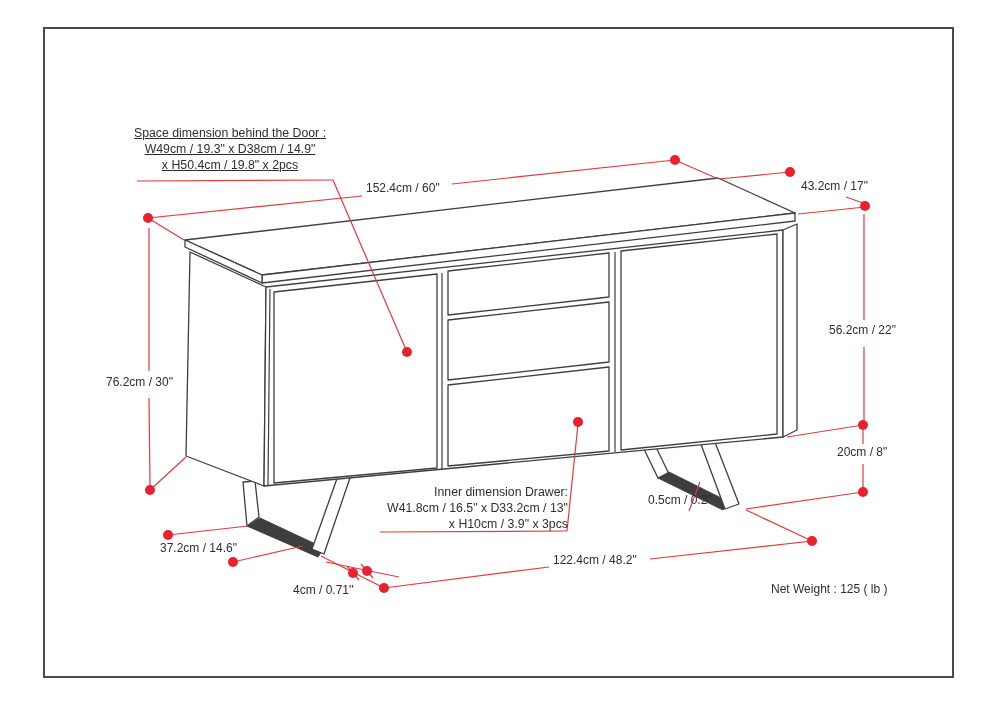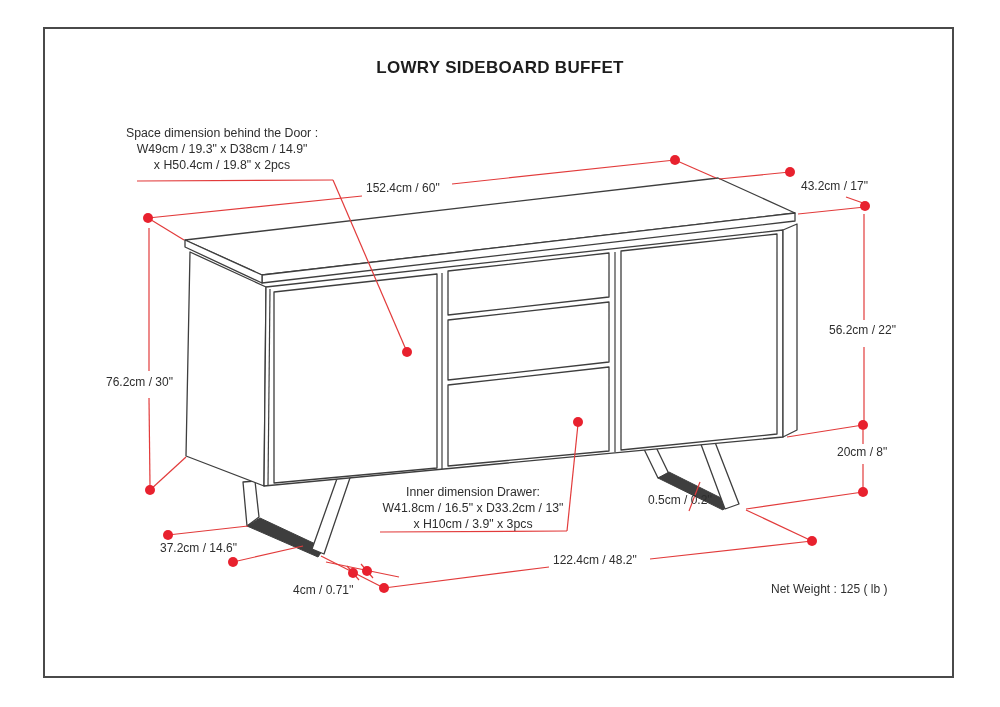--- a/index.html
+++ b/index.html
@@ -17,21 +17,20 @@
   .fline{fill:none;stroke:#3e3e3e;stroke-width:1.2;}
   .dim{fill:none;stroke:#e23b3b;stroke-width:1.2;}
   .dot{fill:#e8212e;stroke:none;}
 </style>
 </head>
 <body>
 
 <div id="page">
   <div id="frame"></div>
 
-  <div id="title">LOWRY SIDEBOARD BUFFET</div>
 
   <svg width="1000" height="707" viewBox="0 0 1000 707">
 
     <g>
       <path class="furn" d="M243,482 L255,481 L259,517 L247,526 Z"></path>
       <path class="furn-dark" d="M247,526 L260,518 L324,548 L318,557 Z"></path>
       <path class="furn" d="M339,473 L352,472 L324,554 L312,549 Z"></path>
     </g>
     <g>
       <path class="furn" d="M642,445 L654,443 L669,474 L658,478 Z"></path>
@@ -107,27 +106,27 @@
       <circle class="dot" cx="233" cy="562" r="5"></circle>
       <circle class="dot" cx="353" cy="573" r="5"></circle>
       <circle class="dot" cx="367" cy="571" r="5"></circle>
       <circle class="dot" cx="384" cy="588" r="5"></circle>
       <circle class="dot" cx="812" cy="541" r="5"></circle>
       <circle class="dot" cx="407" cy="352" r="5"></circle>
       <circle class="dot" cx="578" cy="422" r="5"></circle>
     </g>
   </svg>
 
-  <div class="block" style="left:108px;top:125px;width:228px;">
+  <div class="block" style="left:116px;top:125px;width:228px;text-decoration:underline;">
     <div>Space dimension behind the Door :</div>
     <div>W49cm / 19.3" x D38cm / 14.9"</div>
     <div>x H50.4cm / 19.8" x 2pcs</div>
   </div>
 
-  <div class="block" style="left:378px;top:484px;width:190px;">
+  <div class="block" style="left:378px;top:484px;width:190px;text-align:right;">
     <div>Inner dimension Drawer:</div>
     <div>W41.8cm / 16.5" x D33.2cm / 13"</div>
     <div>x H10cm / 3.9" x 3pcs</div>
   </div>
 
   <div class="label" style="left:366px;top:181px;">152.4cm / 60"</div>
   <div class="label" style="left:801px;top:179px;">43.2cm / 17"</div>
   <div class="label" style="left:106px;top:375px;">76.2cm / 30"</div>
   <div class="label" style="left:829px;top:323px;">56.2cm / 22"</div>
   <div class="label" style="left:837px;top:445px;">20cm / 8"</div>

